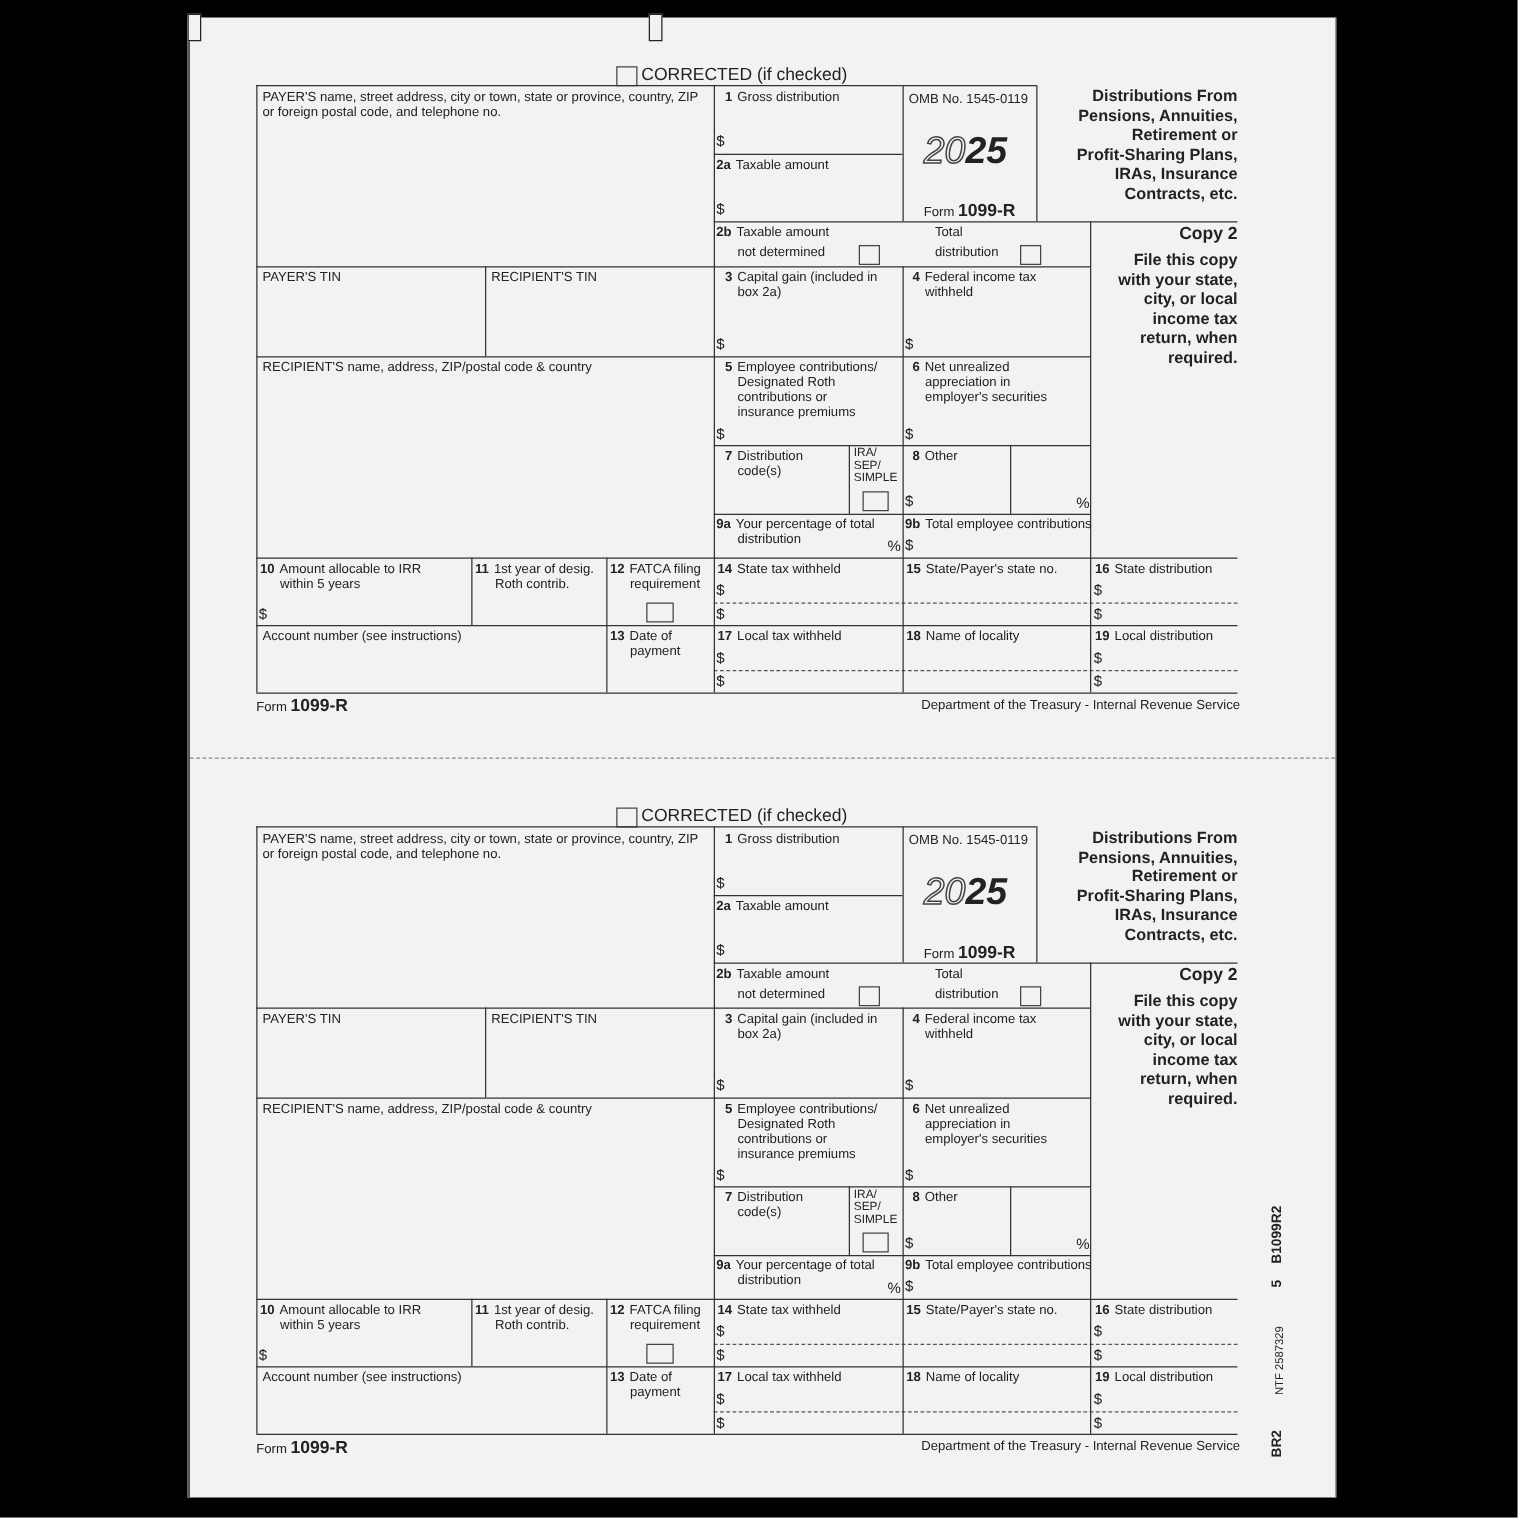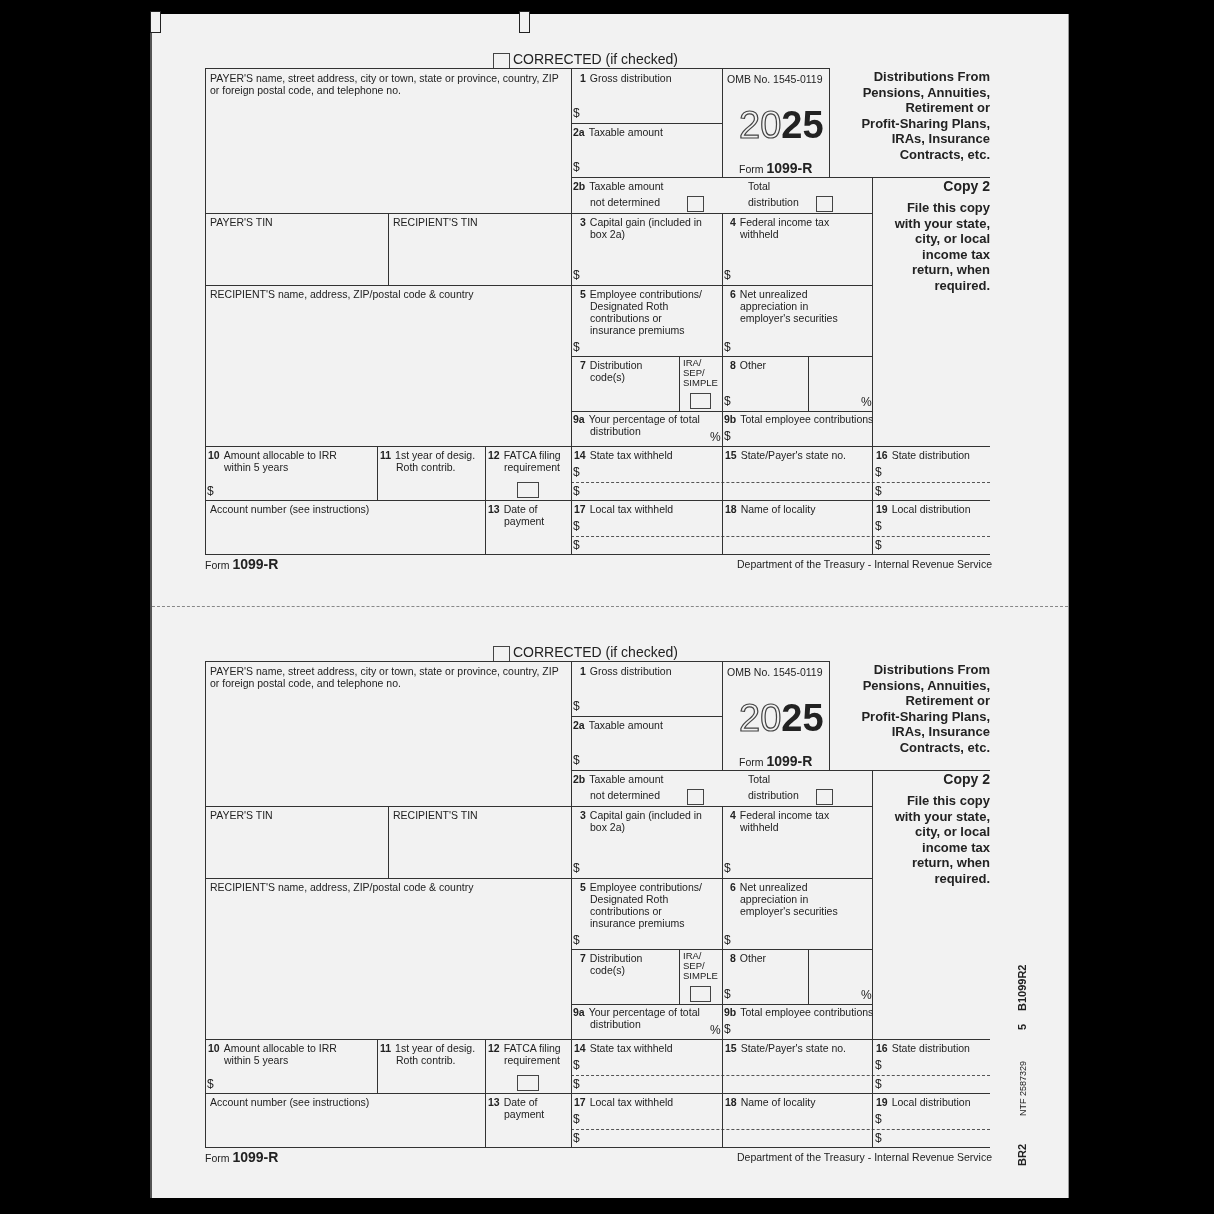--- a/index.html
+++ b/index.html
@@ -12,21 +12,21 @@
   .copy { position:absolute; left:0; top:0; width:916px; height:592px; }
   .copy2 { top:593px; }
   .hl { position:absolute; height:0; border-top:1.6px solid #333; }
   .vl { position:absolute; width:0; border-left:1.6px solid #333; }
   .dl { position:absolute; height:0; border-top:1.2px dashed #555; }
   .t { position:absolute; font-size:10.5px; line-height:12px; color:#222; white-space:nowrap; }
   .t .n { font-weight:bold; margin-right:4px; }
   .dollar { position:absolute; font-size:12px; color:#222; }
   .cb { position:absolute; width:15px; height:14px; border:1.2px solid #444; background:#f2f2f2; }
   .corrected { position:absolute; font-size:14px; color:#222; white-space:nowrap; }
-  .year { position:absolute; font-size:38px; font-weight:bold; }
+  .year { position:absolute; font-size:30px; font-weight:bold;font-style:italic; }
   .year .outline { color:#f2f2f2; -webkit-text-stroke:1.2px #444; font-weight:normal; }
   .head { position:absolute; text-align:right; font-weight:bold; font-size:13px; line-height:15.6px; color:#222; }
   .formlbl { position:absolute; font-size:10.5px; white-space:nowrap; }
   .formlbl b { font-size:14px; }
   .dept { position:absolute; font-size:10.5px; white-space:nowrap; }
   .rot { position:absolute; transform:rotate(-90deg); transform-origin:left top; white-space:nowrap; font-size:11px; font-weight:bold; color:#222; }
   .rot.small { font-size:9px; font-weight:normal; }
 </style>
 </head>
 <body>

